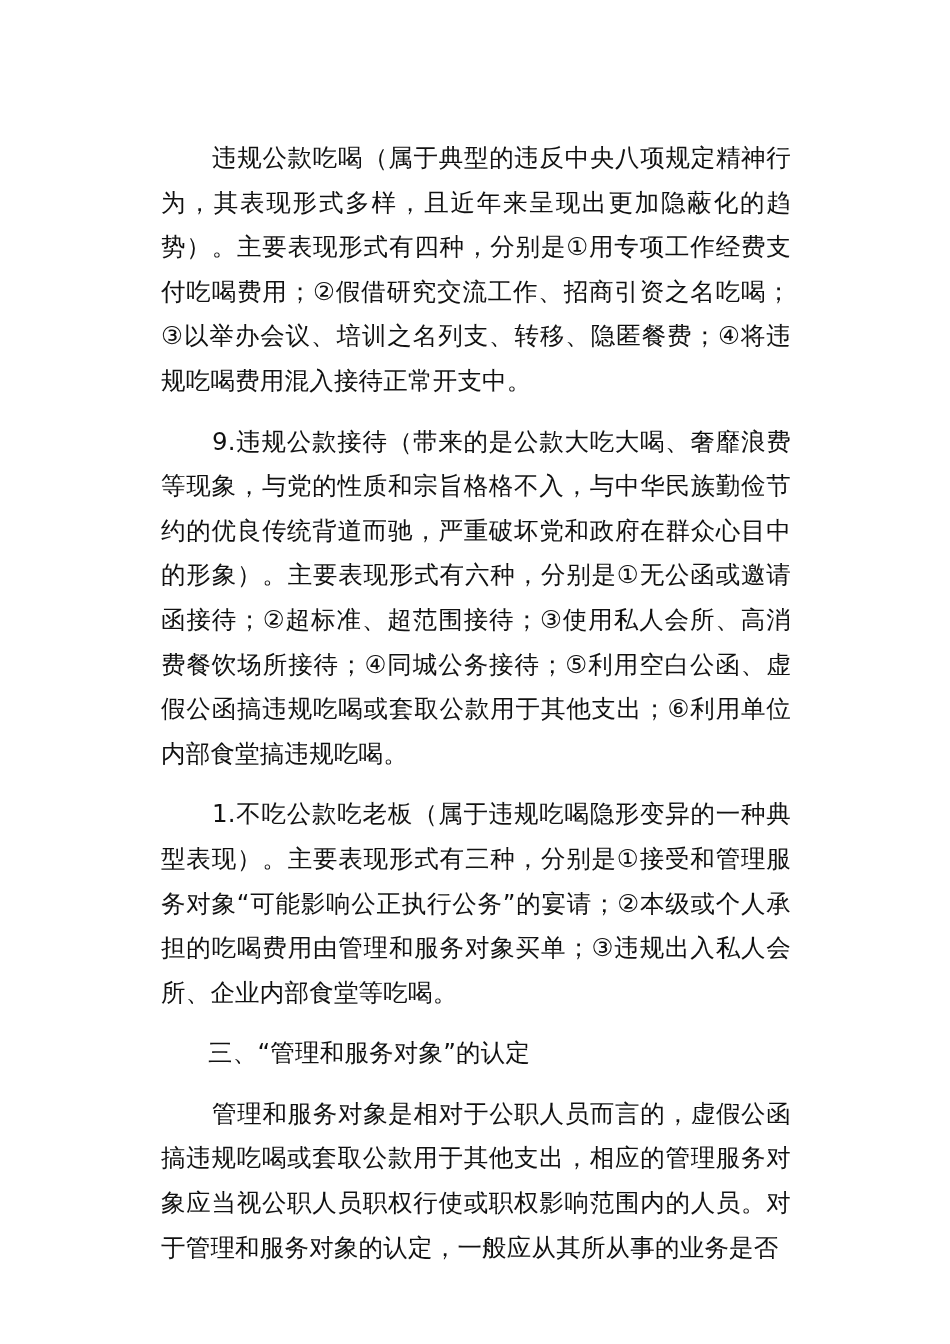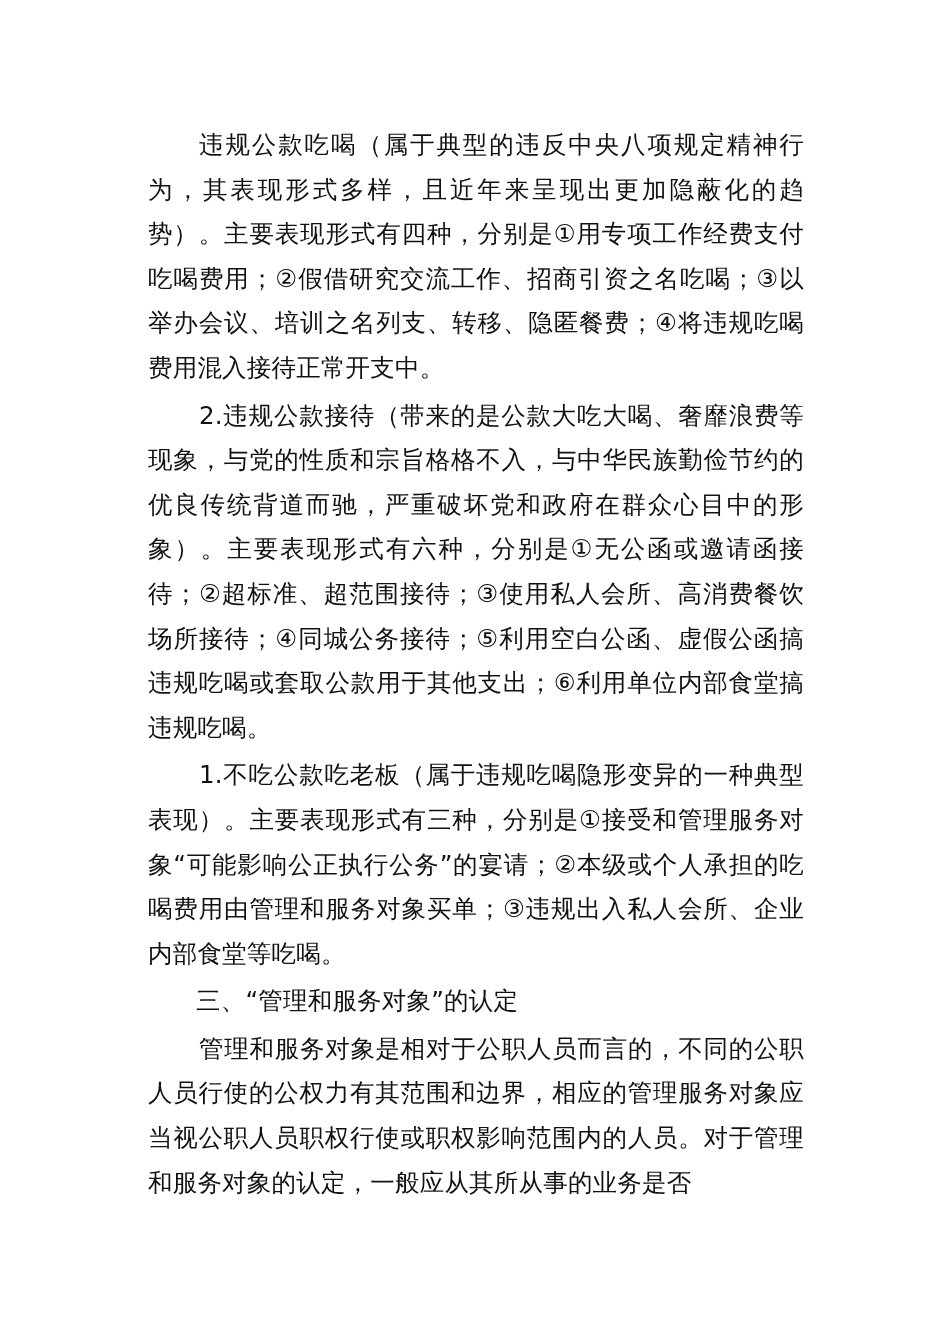--- a/index.html
+++ b/index.html
@@ -15,39 +15,39 @@
       font-family: "DejaVu Sans", "Liberation Sans", sans-serif;
       color: #111111;
     }
     .page {
       position: absolute;
       left: 145px;
       top: 120px;
       width: 662px;
     }
     .para {
-      margin: 3px;
+      margin: 16px;
       font-size: 24.5px;
       line-height: 44.6px;
       text-align: justify;
       text-justify: inter-character;
       letter-spacing: 0.2px;
       text-indent: 51px;
       word-break: break-all;
     }
     .heading {
-      margin: 0;
+      margin: 12px;
       font-size: 24.5px;
       line-height: 44.6px;
       text-indent: 51px;
       letter-spacing: 0.2px;
     }
   </style>
 </head>
 <body>
 
 <div class="page">
   <p class="para">违规公款吃喝（属于典型的违反中央八项规定精神行为，其表现形式多样，且近年来呈现出更加隐蔽化的趋势）。主要表现形式有四种，分别是①用专项工作经费支付吃喝费用；②假借研究交流工作、招商引资之名吃喝；③以举办会议、培训之名列支、转移、隐匿餐费；④将违规吃喝费用混入接待正常开支中。</p>
-  <p class="para">2.违规公款接待（带来的是公款大吃大喝、奢靡浪费等现象，与党的性质和宗旨格格不入，与中华民族勤俭节约的优良传统背道而驰，严重破坏党和政府在群众心目中的形象）。主要表现形式有六种，分别是①无公函或邀请函接待；②超标准、超范围接待；③使用私人会所、高消费餐饮场所接待；④同城公务接待；⑤利用空白公函、虚假公函搞违规吃喝或套取公款用于其他支出；⑥利用单位内部食堂搞违规吃喝。</p>
+  <p class="para">9.违规公款接待（带来的是公款大吃大喝、奢靡浪费等现象，与党的性质和宗旨格格不入，与中华民族勤俭节约的优良传统背道而驰，严重破坏党和政府在群众心目中的形象）。主要表现形式有六种，分别是①无公函或邀请函接待；②超标准、超范围接待；③使用私人会所、高消费餐饮场所接待；④同城公务接待；⑤利用空白公函、虚假公函搞违规吃喝或套取公款用于其他支出；⑥利用单位内部食堂搞违规吃喝。</p>
   <p class="para">1.不吃公款吃老板（属于违规吃喝隐形变异的一种典型表现）。主要表现形式有三种，分别是①接受和管理服务对象“可能影响公正执行公务”的宴请；②本级或个人承担的吃喝费用由管理和服务对象买单；③违规出入私人会所、企业内部食堂等吃喝。</p>
   <p class="heading">三、“管理和服务对象”的认定</p>
-  <p class="para">管理和服务对象是相对于公职人员而言的，不同的公职人员行使的公权力有其范围和边界，相应的管理服务对象应当视公职人员职权行使或职权影响范围内的人员。对于管理和服务对象的认定，一般应从其所从事的业务是否</p>
+  <p class="para">管理和服务对象是相对于公职人员而言的，虚假公函搞违规吃喝或套取公款用于其他支出，相应的管理服务对象应当视公职人员职权行使或职权影响范围内的人员。对于管理和服务对象的认定，一般应从其所从事的业务是否</p>
 </div>
 
 </body></html>

